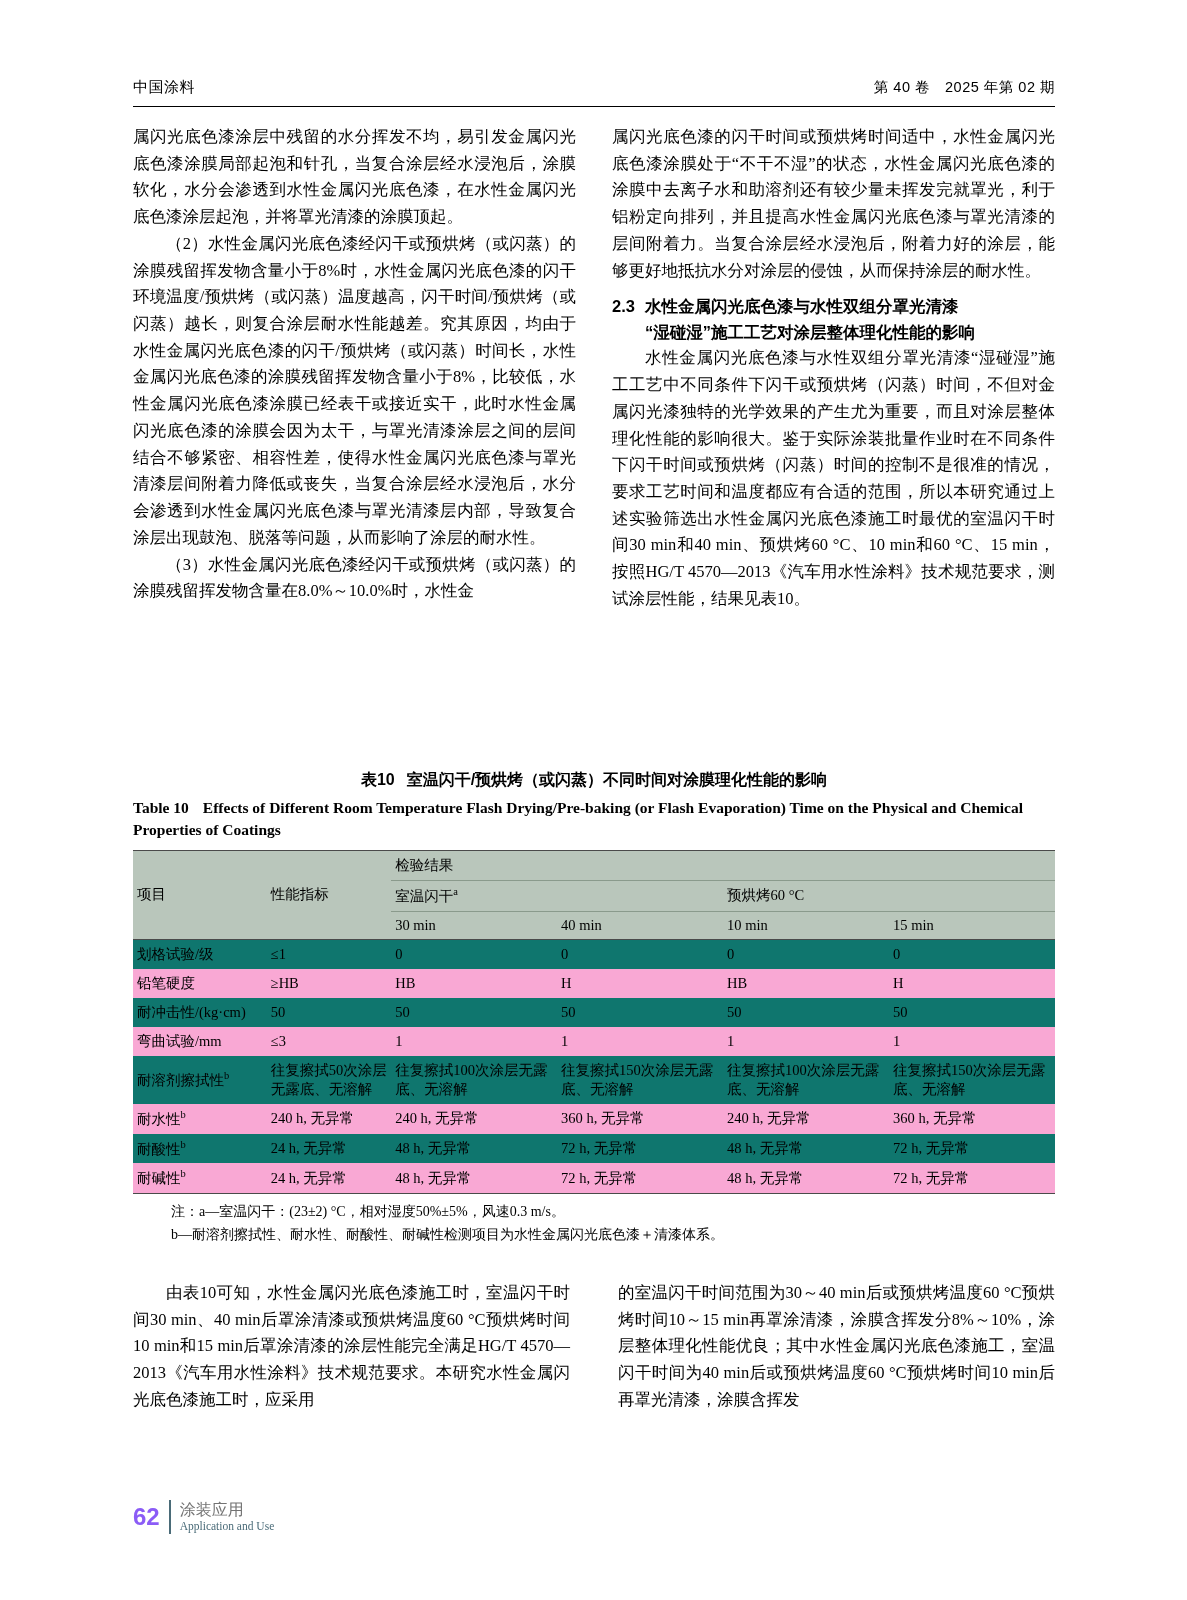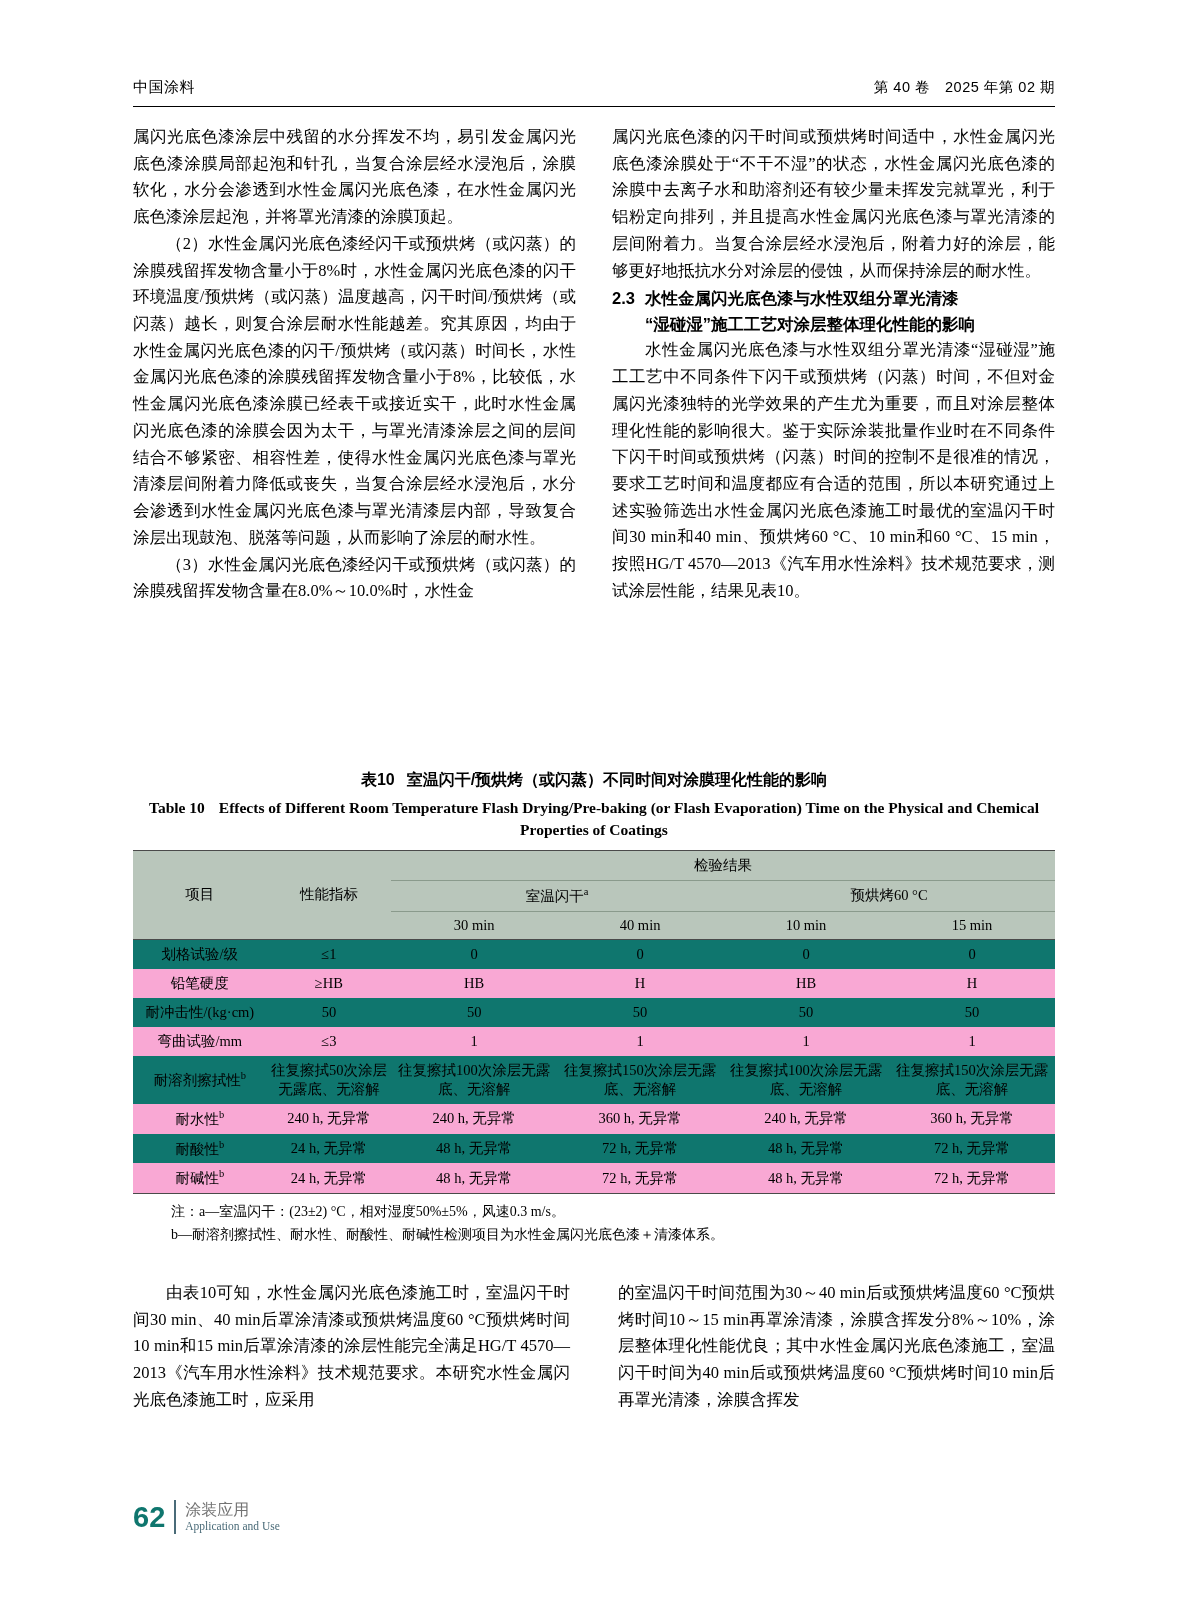--- a/index.html
+++ b/index.html
@@ -65,60 +65,58 @@
     margin: 0;
   }
   .col p.indent { text-indent: 2em; }
 
   
   .sec-head {
     font-family: "Liberation Sans","DejaVu Sans",sans-serif;
     font-weight: bold;
     font-size: 16.5px;
     line-height: 1.55;
-    margin-top: 2px;
+    margin-top: 10px;
   }
   .sec-head .num { margin-right: 10px; }
   .sec-head .l2 { display: block; padding-left: 2.0em; }
 
   
   .table-wrap {
     position: absolute;
     top: 770px;
     left: 133px;
     width: 922px;
   }
   .tbl-title-cn {
     text-align: center;
     font-family: "Liberation Sans","DejaVu Sans",sans-serif;
     font-weight: bold;
     font-size: 16px;
     margin-bottom: 6px;
   }
   .tbl-title-cn .lbl { margin-right: 12px; }
   .tbl-title-en {
-    text-align: center;
     font-family: "Liberation Serif","DejaVu Serif",serif;
     font-weight: bold;
     font-size: 15.5px;
     line-height: 1.45;
     margin-bottom: 8px;
   }
   .tbl-title-en .lbl { margin-right: 14px; }
 
   table.data {
     border-collapse: collapse;
     width: 100%;
     font-size: 14.5px;
     font-family: "Liberation Serif","DejaVu Serif",serif;
   }
   table.data td, table.data th {
     border: none;
     padding: 5px 4px;
-    text-align: center;
     vertical-align: middle;
     font-weight: normal;
     font-family: Liberation Serif, serif;
   }
   .hdr-band { background: #b9c6bb; }
   .row-alt { background: #f9a8d4; }
   .row-plain { background: #0f766e; }
   .rule-top { border-top: 1.6px solid #4a4a4a !important; }
   .rule-bot { border-bottom: 1.6px solid #4a4a4a !important; margin-top: 12px; }
   .rule-thin { border-bottom: 1px solid #8a9a8c !important; }
@@ -148,22 +146,22 @@
     position: absolute;
     left: 133px;
     top: 1500px;
     display: flex;
     align-items: center;
     gap: 9px;
   }
   .footer .pnum {
     font-family: "Liberation Sans","DejaVu Sans",sans-serif;
     font-weight: bold;
-    font-size: 29px;
-    color: #0f766e;
+    font-size: 24px;
+    color: #8b5cf6;
   }
   .footer .bar {
     width: 2px;
     height: 34px;
     background: #4a6b78;
   }
   .footer .ftxt-cn {
     font-family: "Liberation Sans","DejaVu Sans",sans-serif;
     font-size: 16px;
     color: #737373;

